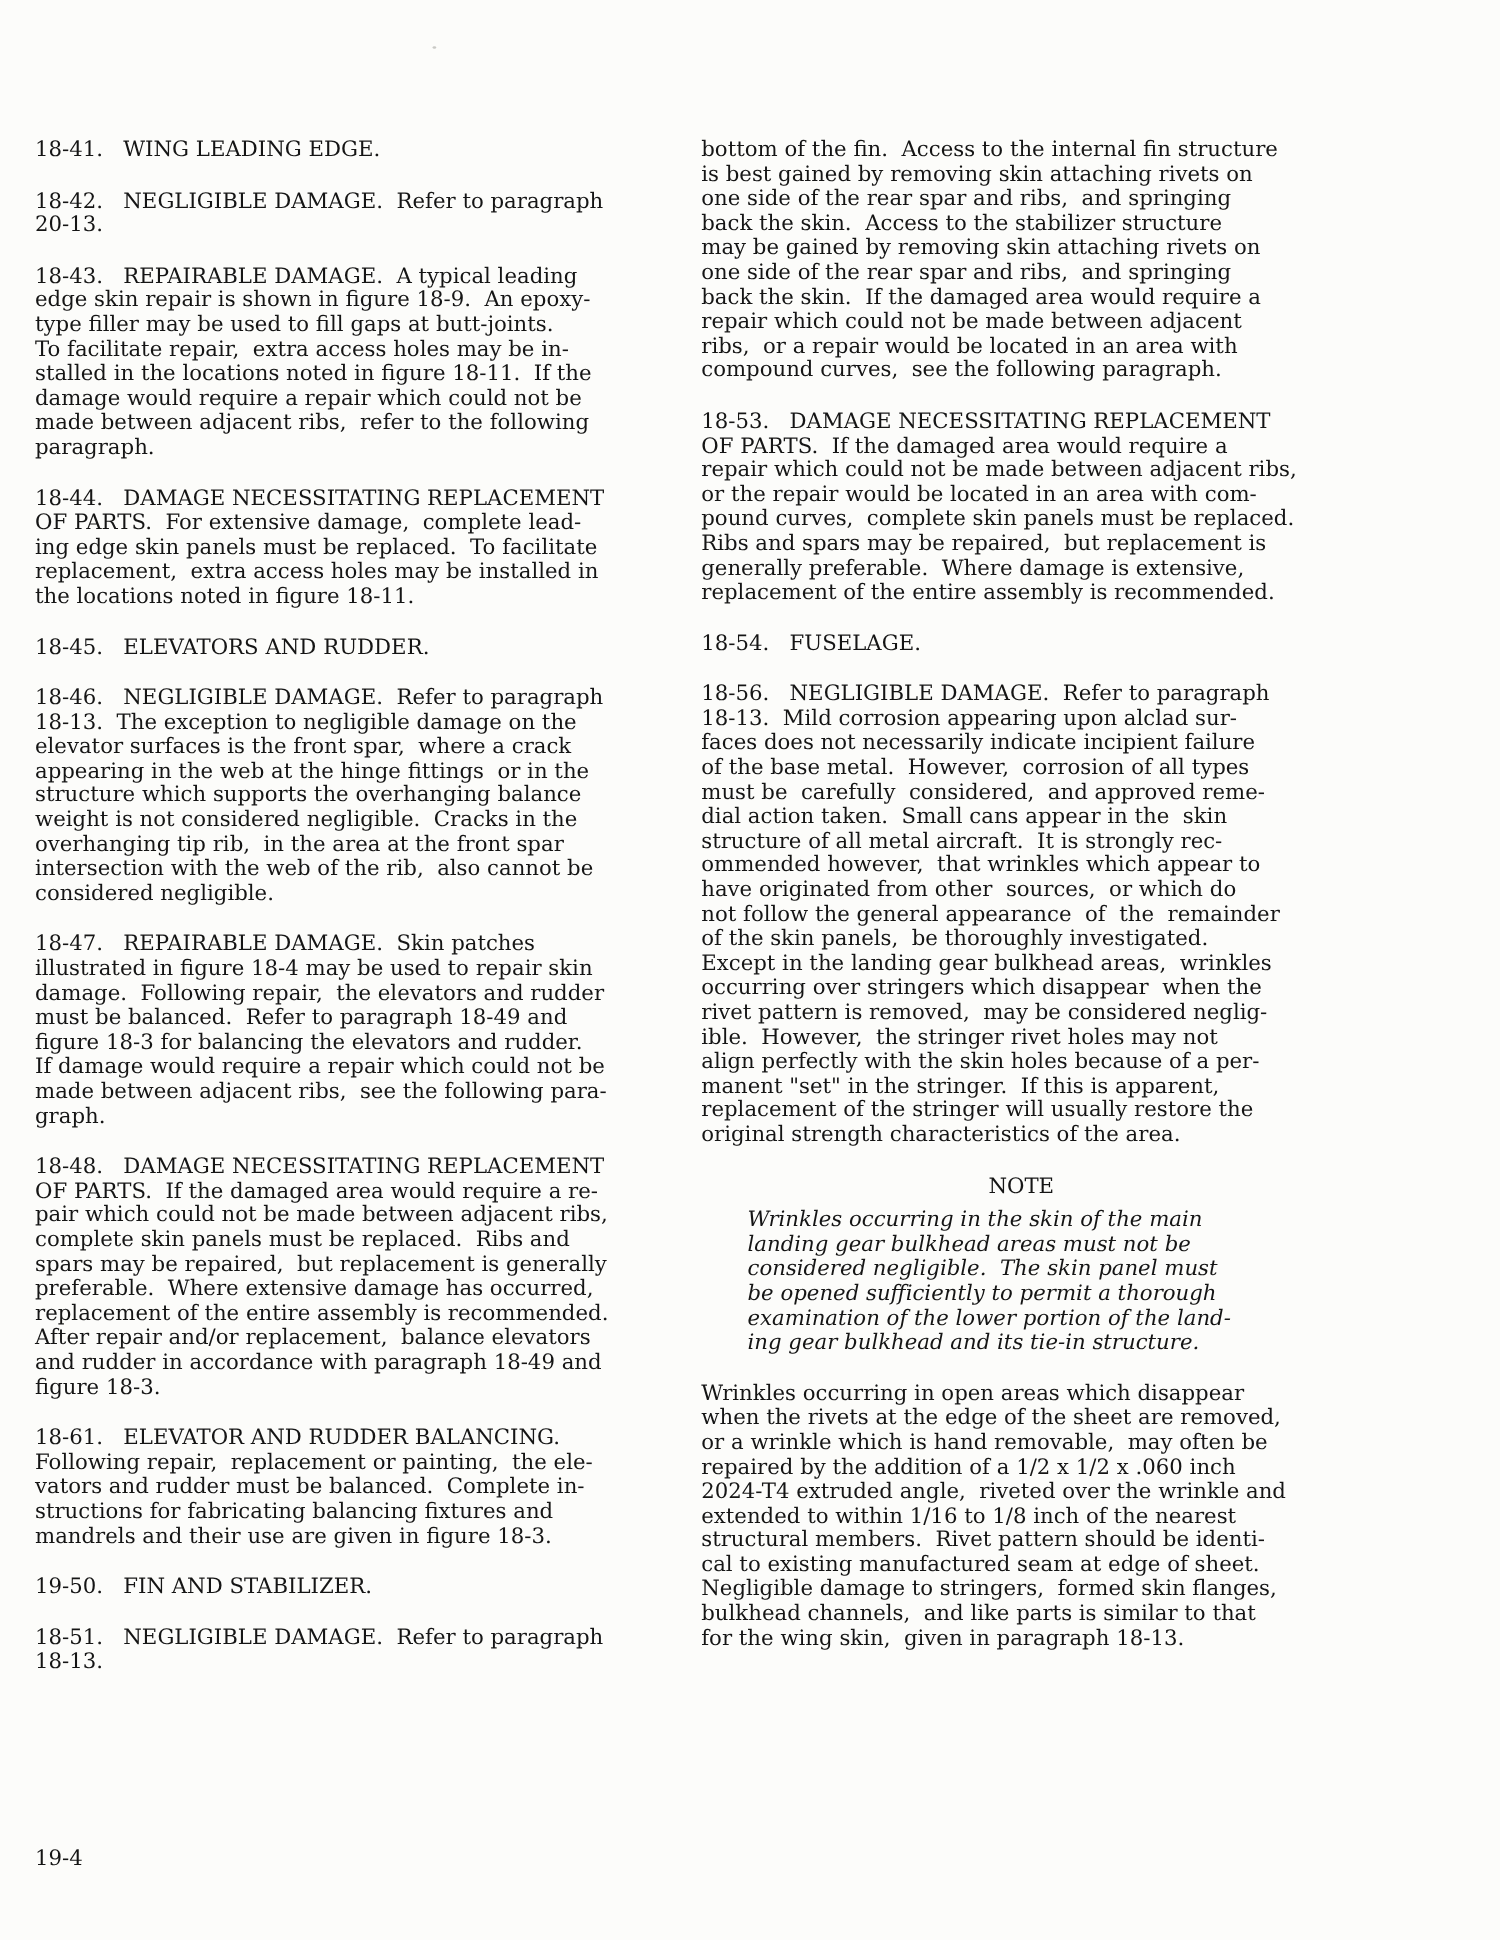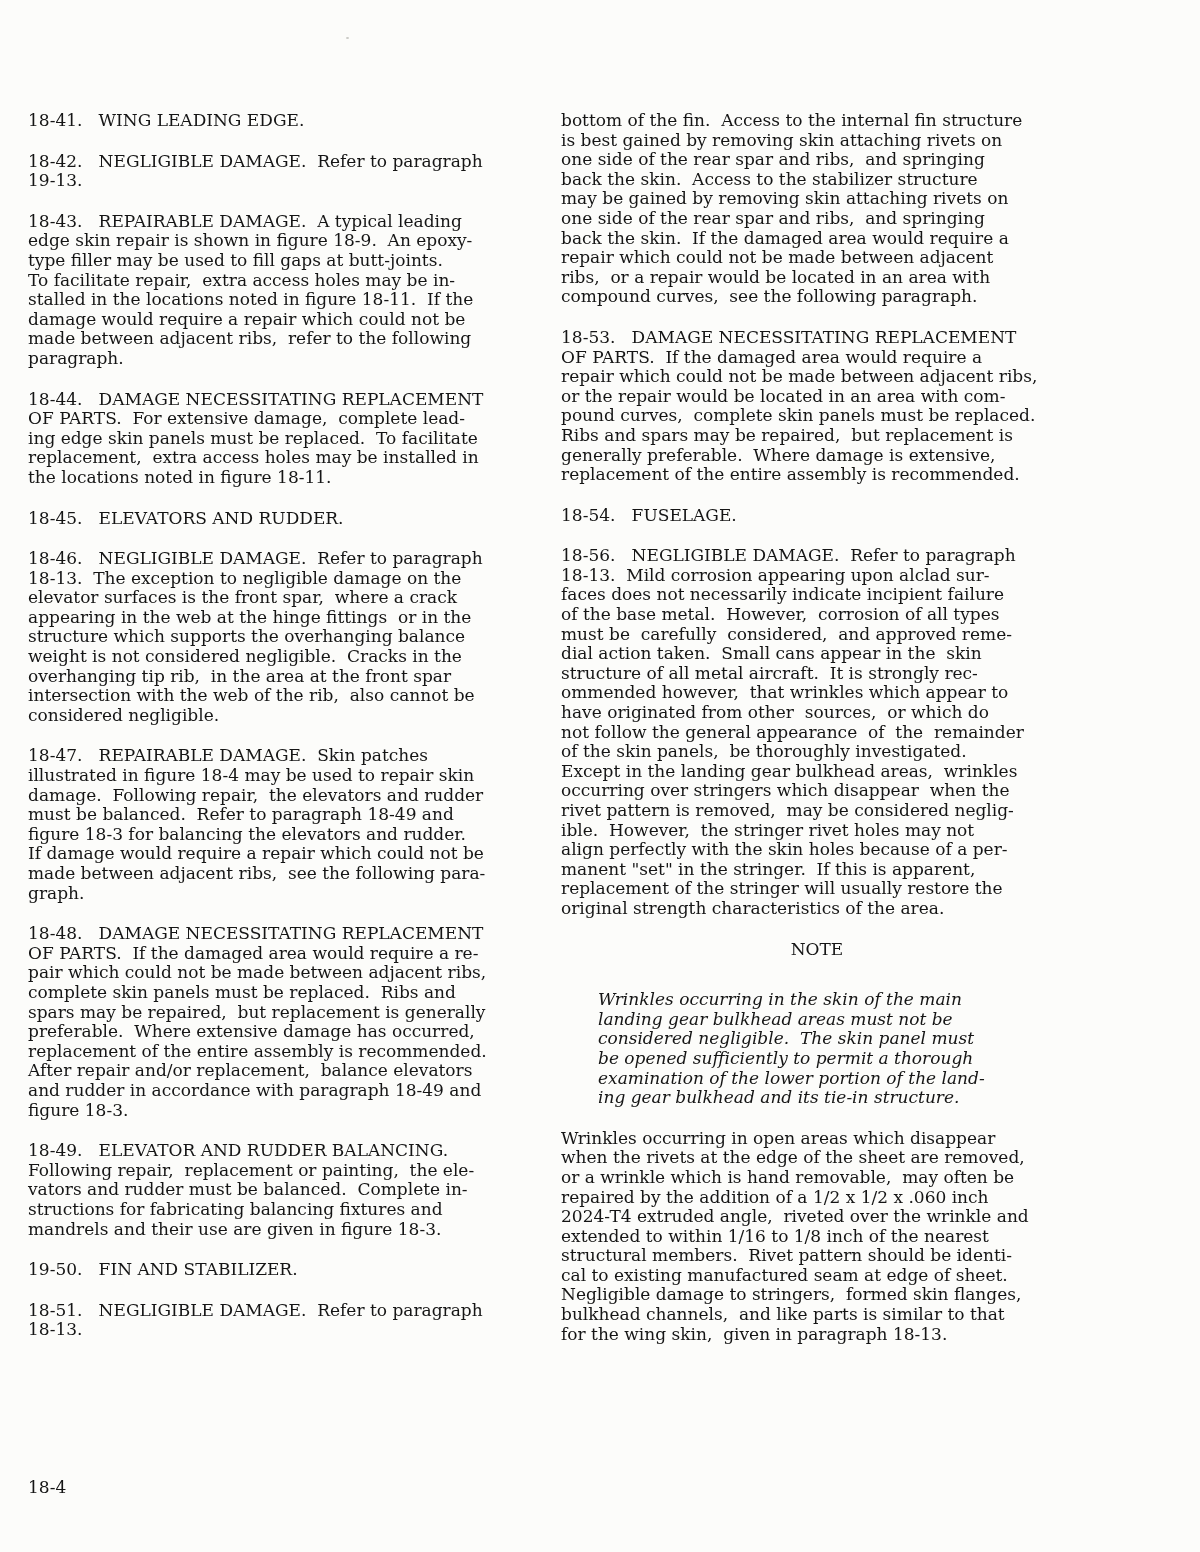--- a/index.html
+++ b/index.html
@@ -31,21 +31,21 @@
     left: 561px;
     width: 512px;
   }
   .para {
     margin: 0 0 21px 0;
     white-space: pre-wrap;
   }
   .note-heading {
     text-align: center;
     margin-top: 8px;
-    margin-bottom: 31px;
+    margin-bottom: 8px;
   }
   .note-body {
     margin-top: 8px;
     padding-left: 37px;
     padding-right: 42px;
     font-style: italic;
   }
   .page-number {
     position: absolute;
     left: 28px;
@@ -64,21 +64,21 @@
 </style>
 </head>
 <body>
 
 <div class="page">
   <div class="speck"></div>
 
   <div class="col col-left">
     <div class="para">18-41.   WING LEADING EDGE.</div>
     <div class="para">18-42.   NEGLIGIBLE DAMAGE.  Refer to paragraph
-19-13.</div>
+20-13.</div>
     <div class="para">18-43.   REPAIRABLE DAMAGE.  A typical leading
 edge skin repair is shown in figure 18-9.  An epoxy-
 type filler may be used to fill gaps at butt-joints.
 To facilitate repair,  extra access holes may be in-
 stalled in the locations noted in figure 18-11.  If the
 damage would require a repair which could not be
 made between adjacent ribs,  refer to the following
 paragraph.</div>
     <div class="para">18-44.   DAMAGE NECESSITATING REPLACEMENT
 OF PARTS.  For extensive damage,  complete lead-
@@ -106,21 +106,21 @@
     <div class="para">18-48.   DAMAGE NECESSITATING REPLACEMENT
 OF PARTS.  If the damaged area would require a re-
 pair which could not be made between adjacent ribs,
 complete skin panels must be replaced.  Ribs and
 spars may be repaired,  but replacement is generally
 preferable.  Where extensive damage has occurred,
 replacement of the entire assembly is recommended.
 After repair and/or replacement,  balance elevators
 and rudder in accordance with paragraph 18-49 and
 figure 18-3.</div>
-    <div class="para">18-49.   ELEVATOR AND RUDDER BALANCING.
+    <div class="para">18-61.   ELEVATOR AND RUDDER BALANCING.
 Following repair,  replacement or painting,  the ele-
 vators and rudder must be balanced.  Complete in-
 structions for fabricating balancing fixtures and
 mandrels and their use are given in figure 18-3.</div>
     <div class="para">19-50.   FIN AND STABILIZER.</div>
     <div class="para">18-51.   NEGLIGIBLE DAMAGE.  Refer to paragraph
 18-13.</div>
   </div>
 
   <div class="col col-right">
@@ -175,14 +175,14 @@
 repaired by the addition of a 1/2 x 1/2 x .060 inch
 2024-T4 extruded angle,  riveted over the wrinkle and
 extended to within 1/16 to 1/8 inch of the nearest
 structural members.  Rivet pattern should be identi-
 cal to existing manufactured seam at edge of sheet.
 Negligible damage to stringers,  formed skin flanges,
 bulkhead channels,  and like parts is similar to that
 for the wing skin,  given in paragraph 18-13.</div>
   </div>
 
-  <div class="page-number">18-4</div>
+  <div class="page-number">19-4</div>
 </div>
 
 </body></html>

